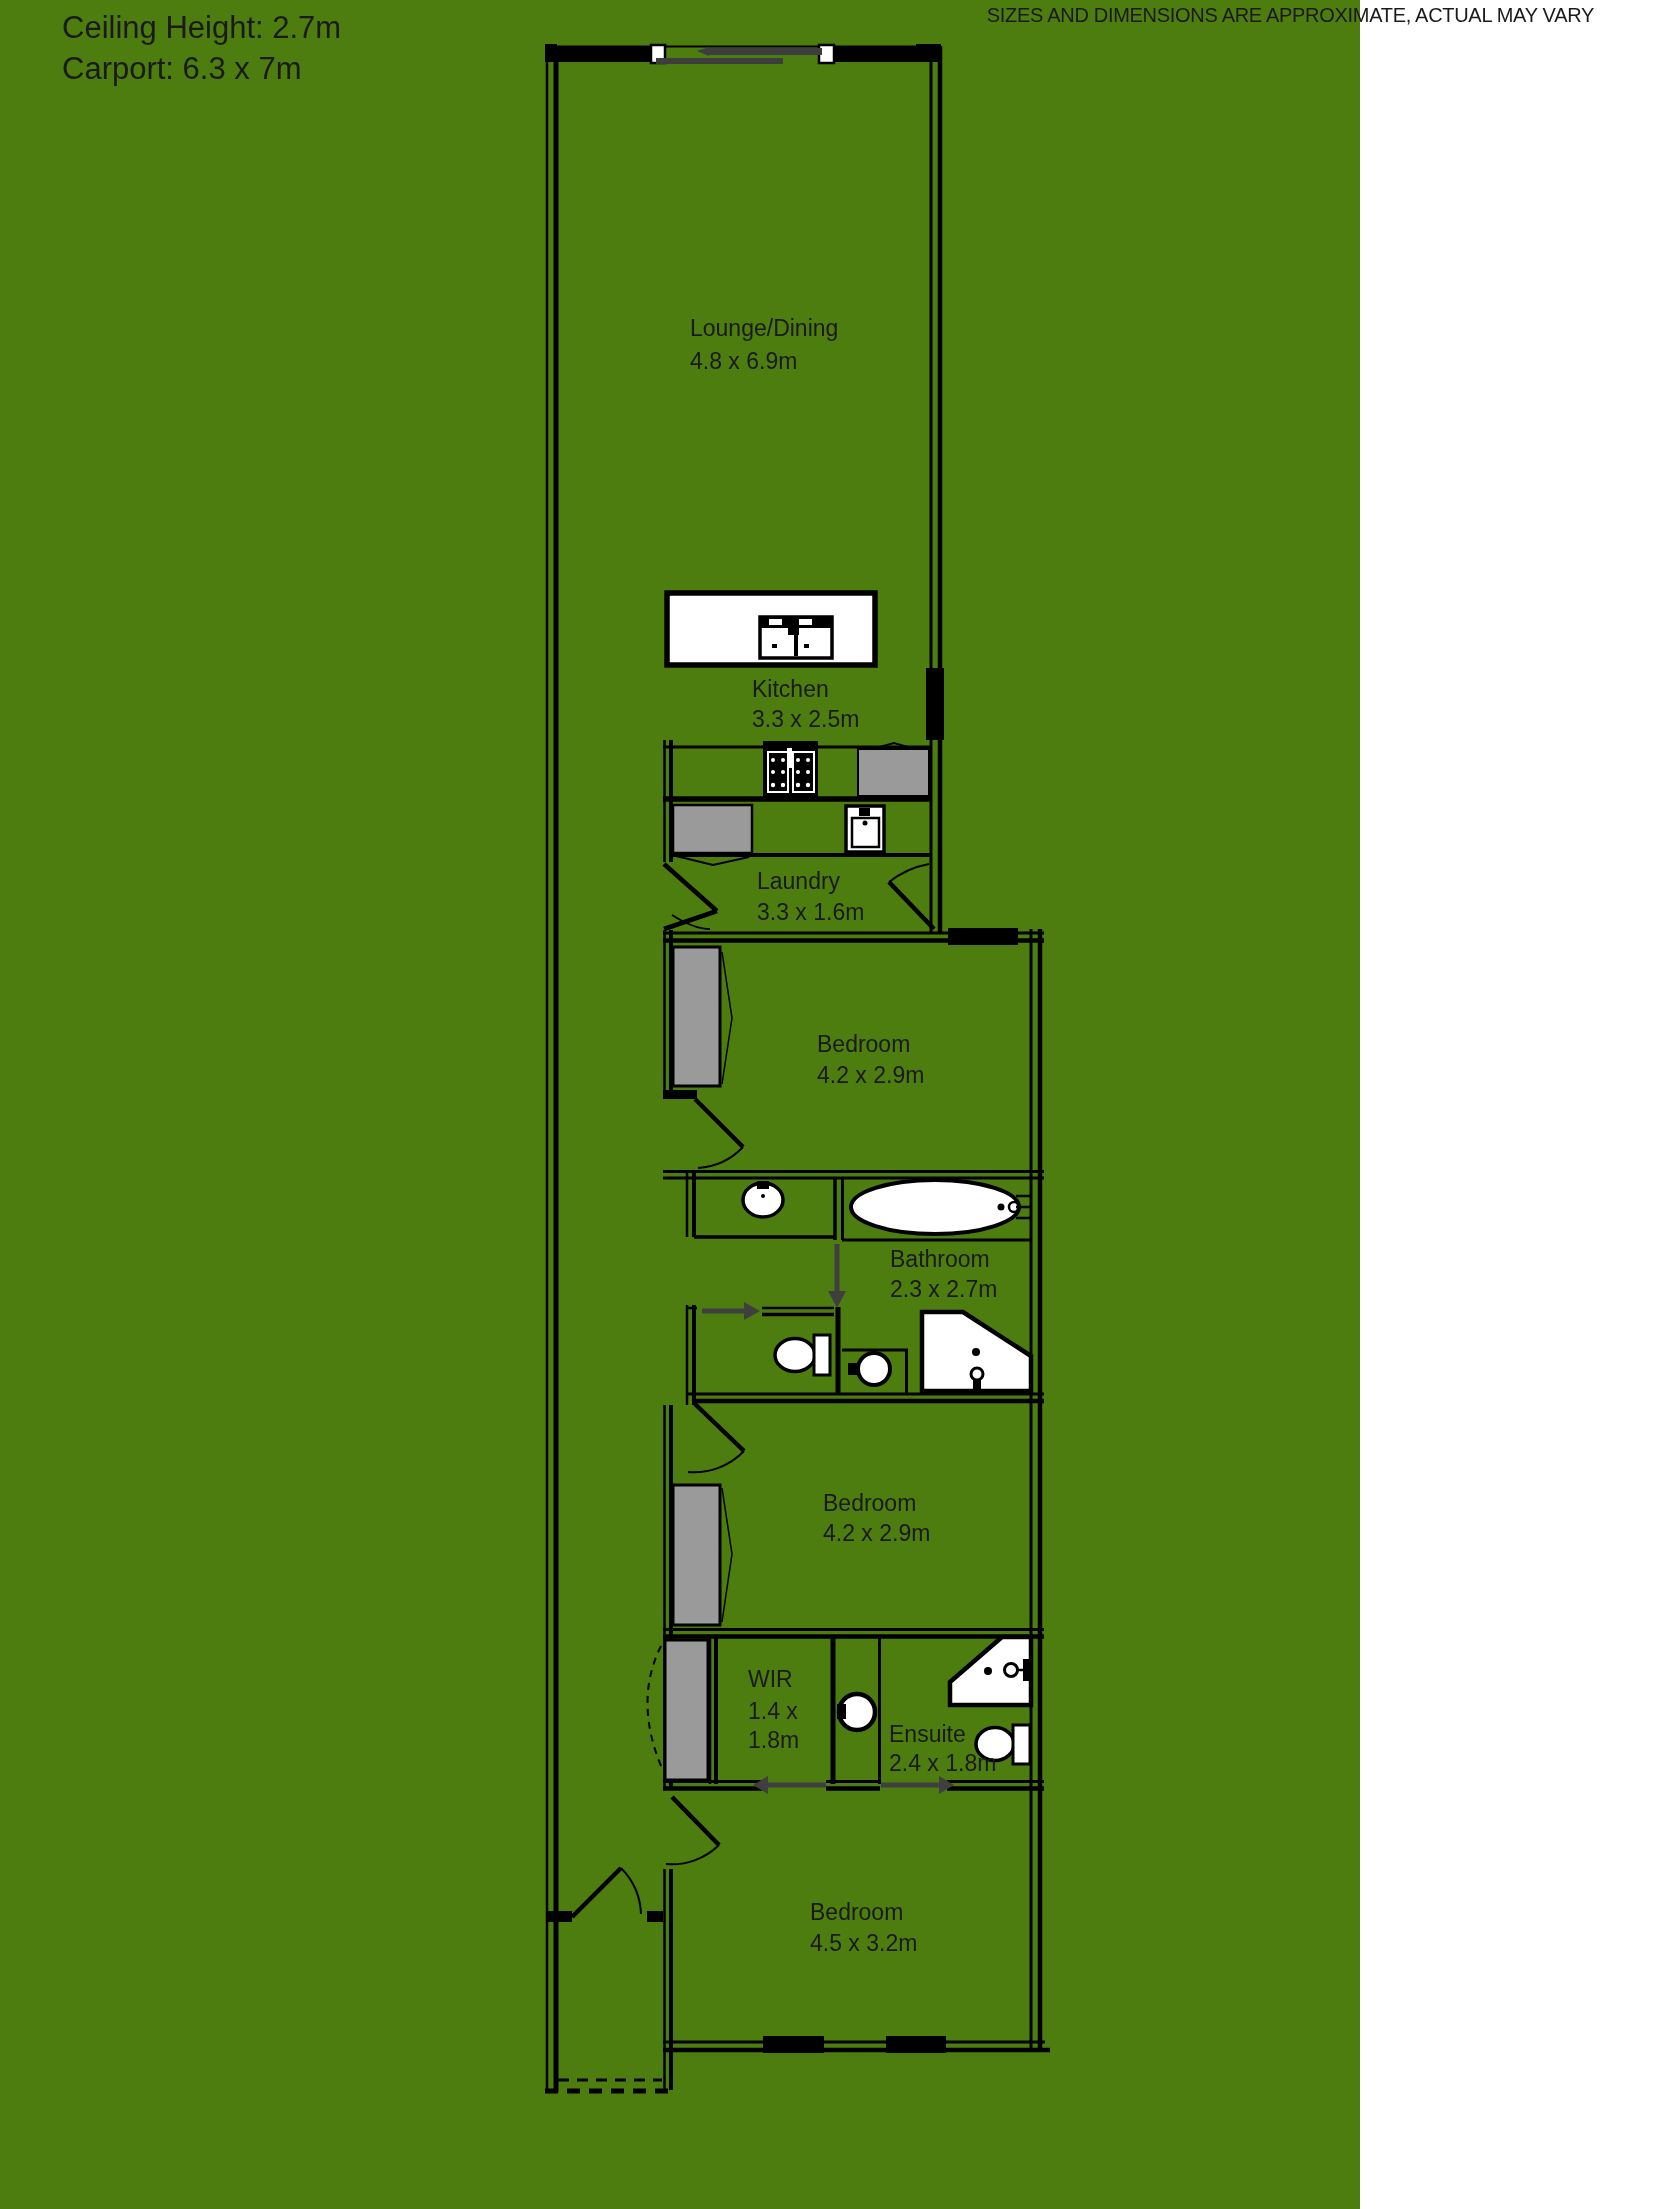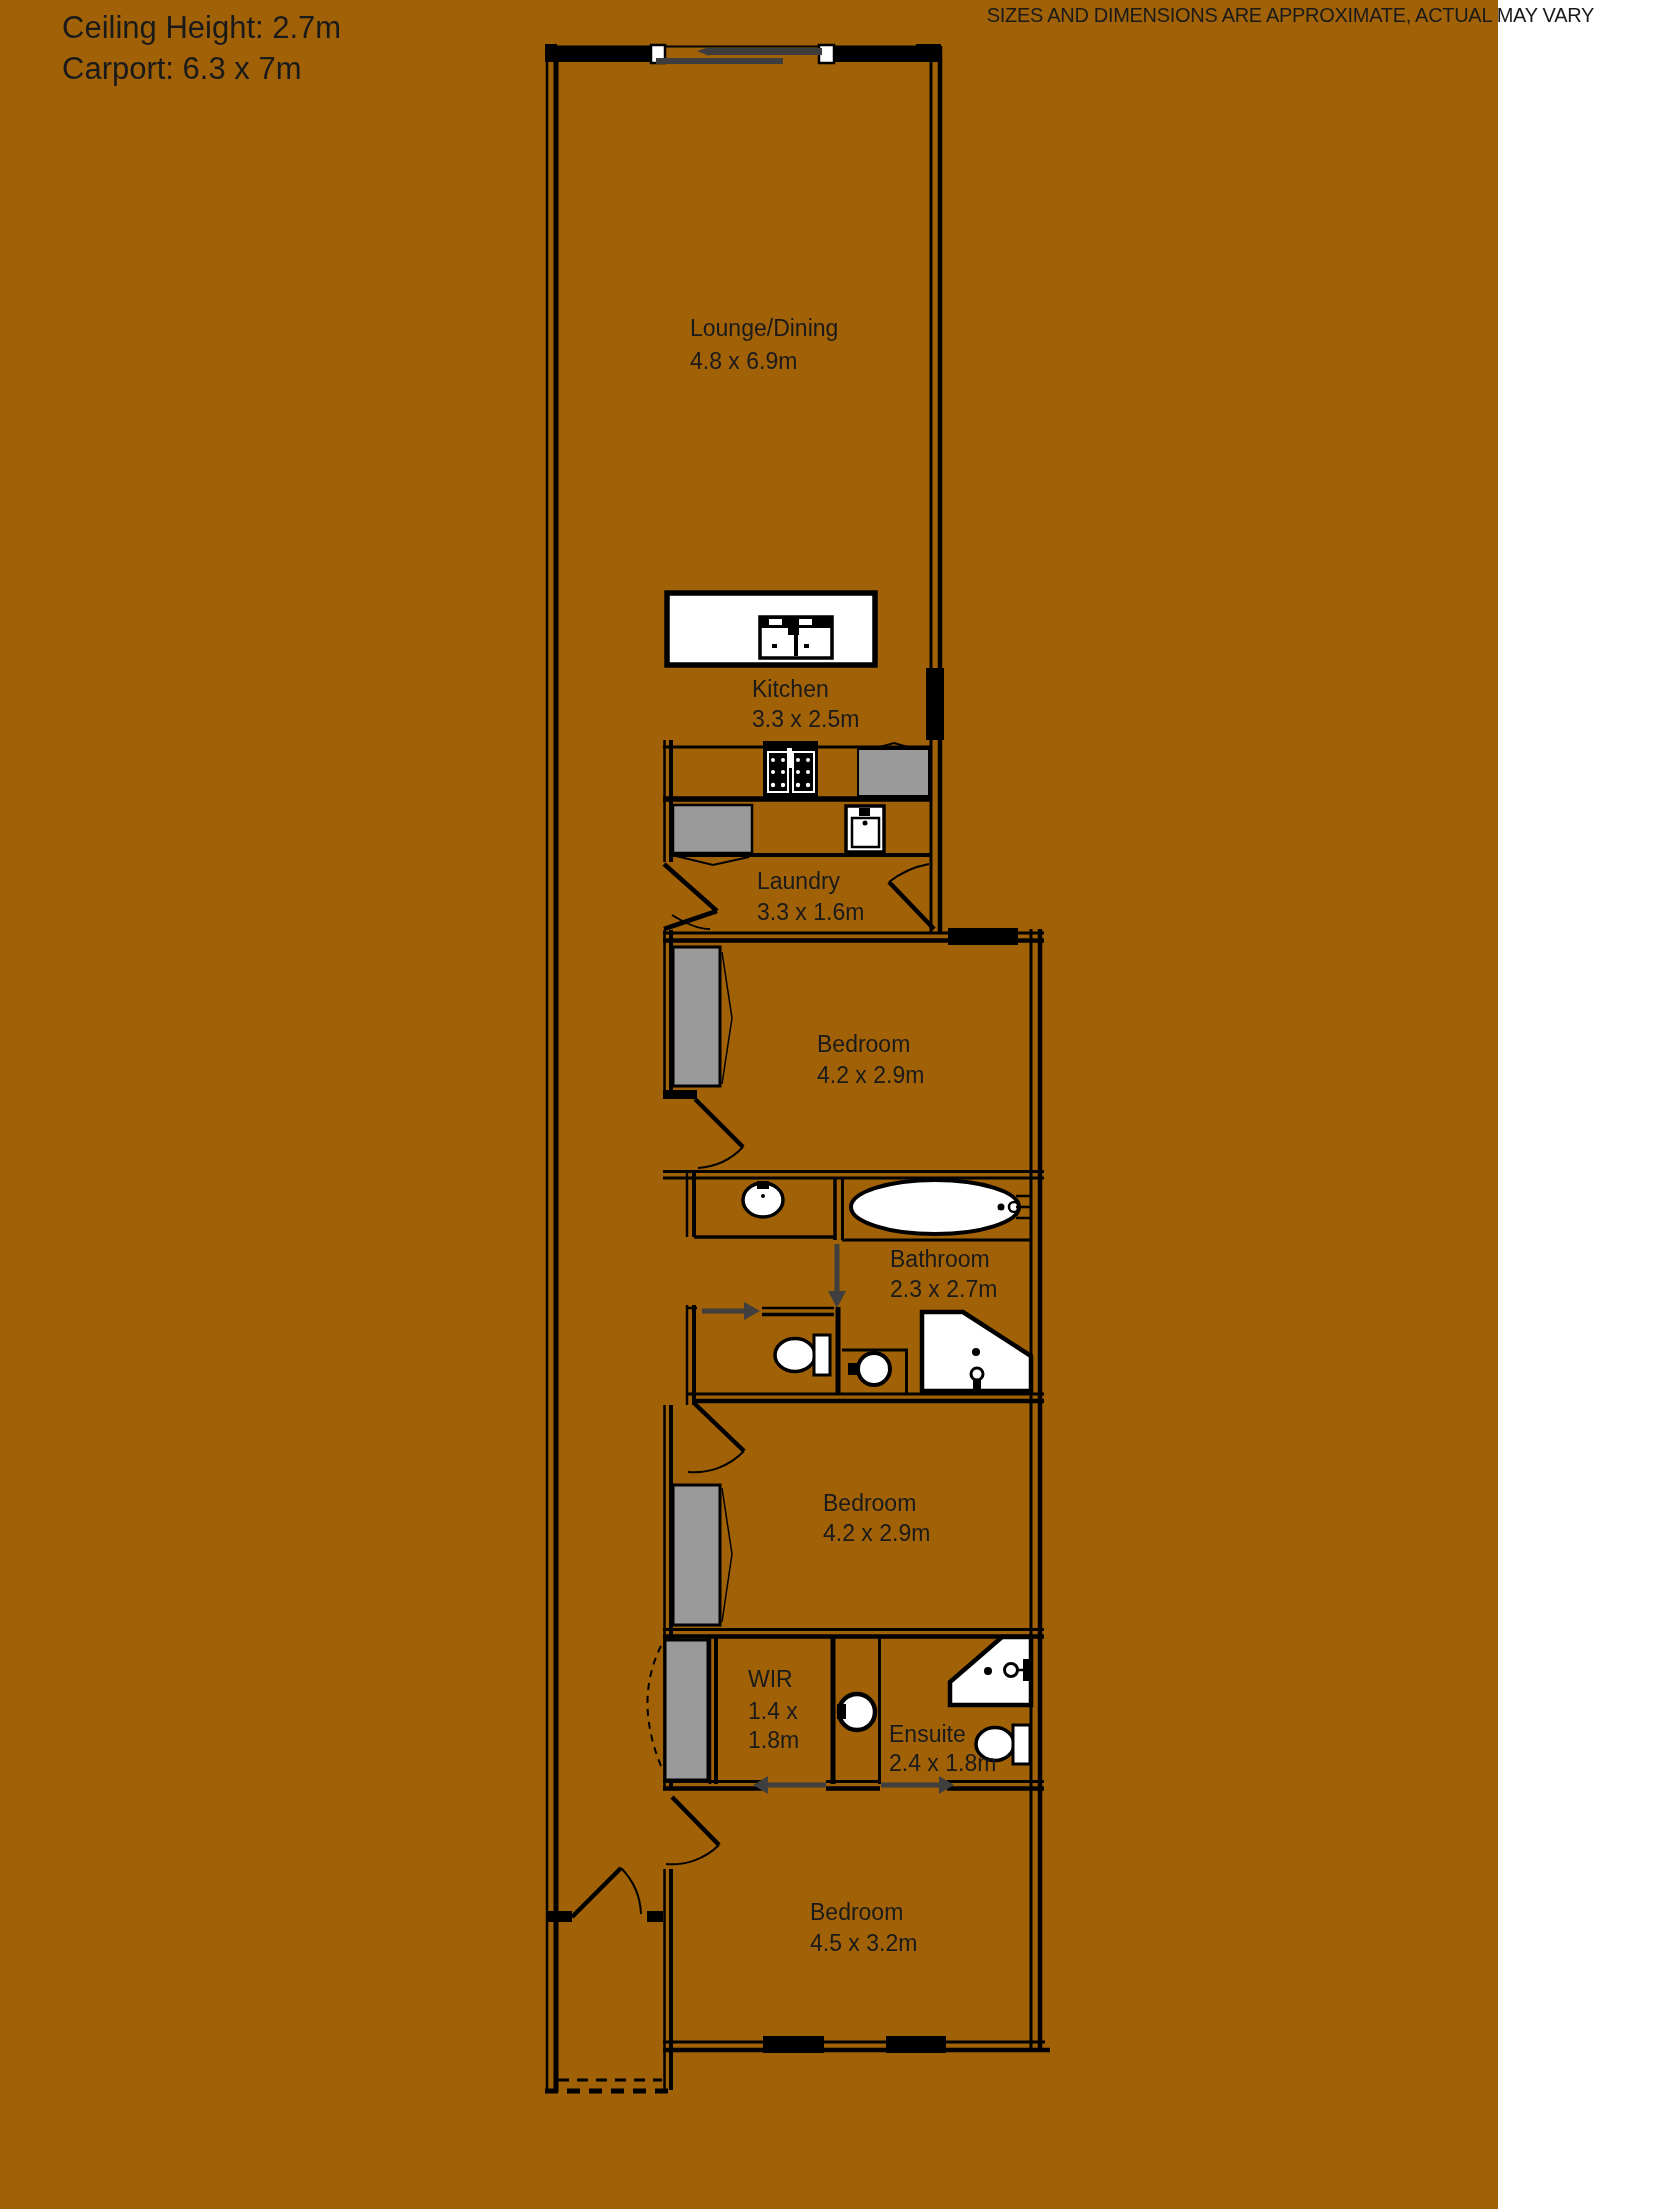--- a/index.html
+++ b/index.html
@@ -1,16 +1,16 @@
 <!DOCTYPE html>
 <html style="--wall: #000000; --robe: #9a9a9a; --slider: #3d3d3d; --arrowc: #3f3f3f; --text: #1a1a1a;"><head>
 <meta charset="utf-8">
 <style>
   html,body{margin:0;padding:0;background:#fff;}
-  .page{width:1498px;height:2209px;position:relative;background:#a16207;
+  .page{width:1360px;height:2209px;position:relative;background:#4d7c0f;
         font-family:"Liberation Sans", sans-serif;}
   svg text{font-family:"Liberation Sans", sans-serif;fill:var(--text);}
   .hdr{font-size:31px;}
   .disc{font-size:20px;letter-spacing:-0.3px;}
   .room{font-size:23px;}
   .wall{stroke:var(--wall);fill:none;}
   .wfill{fill:var(--wall);stroke:none;}
   .white{fill:#fff;}
   .robe{fill:var(--robe);stroke:var(--wall);}
   .gray{fill:var(--robe);stroke:var(--wall);}

